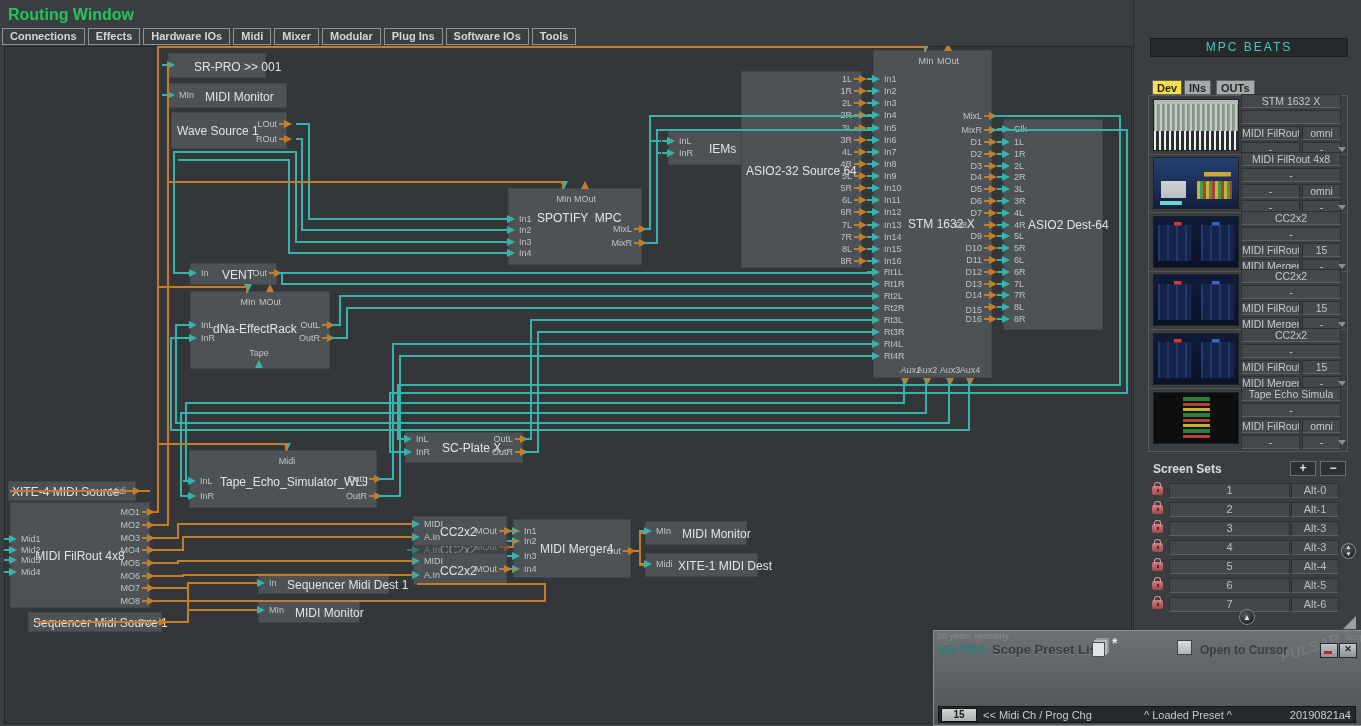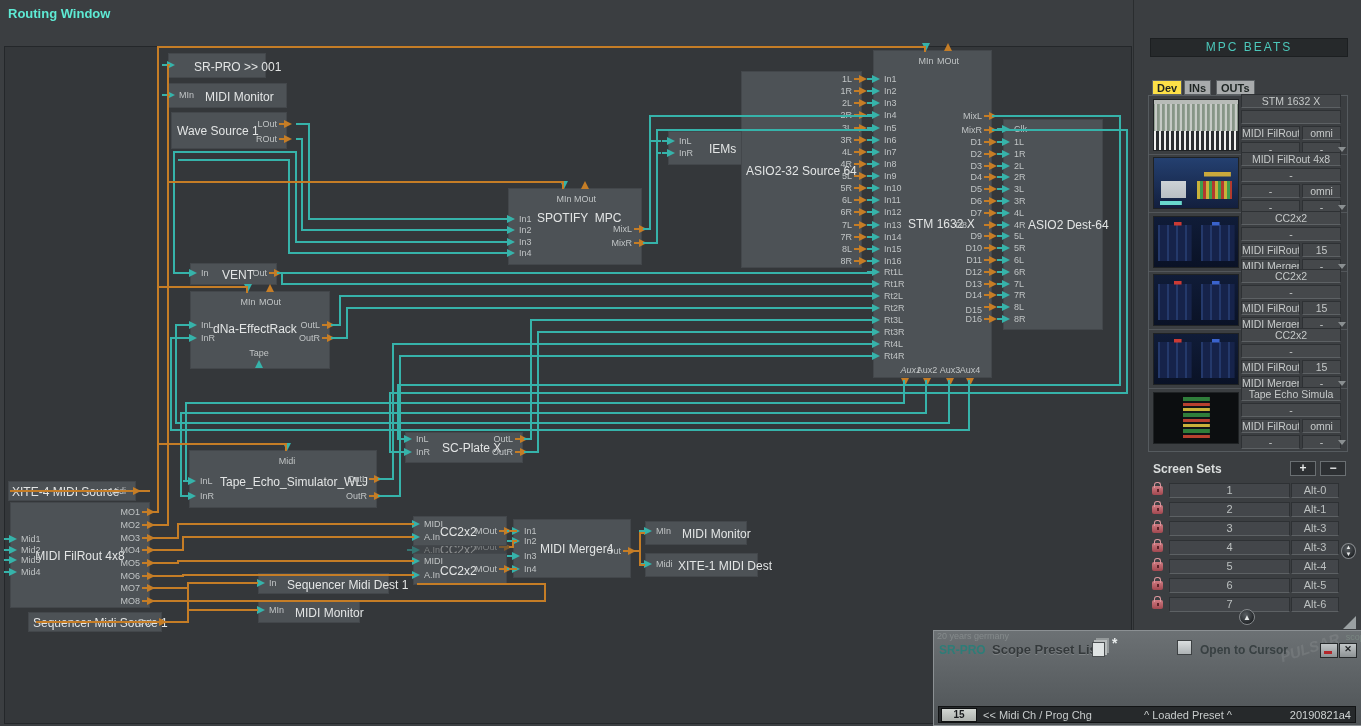--- a/index.html
+++ b/index.html
@@ -1,20 +1,20 @@
 <!DOCTYPE html>
 <html><head>
 <meta charset="utf-8">
 <style>
   html,body{margin:0;padding:0;background:#3b3e41;overflow:hidden;
     font-family:"Liberation Sans",sans-serif;-webkit-font-smoothing:antialiased;}
   #app{position:relative;width:1361px;height:726px;background:#3b3e41;}
   
   #titlebar{position:absolute;left:0;top:0;width:100%;height:26px;z-index:40;}
-  #window-title{position:absolute;left:8px;top:6px;font-size:13px;font-weight:bold;color:#5eead4;}
+  #window-title{position:absolute;left:8px;top:6px;font-size:16px;font-weight:bold;color:#22c55e;}
   .chromebtn{position:absolute;top:7px;height:17px;line-height:15px;padding:0 8px;
     border:1px solid #8f9697;color:#d4d7d7;font-size:12px;font-weight:bold;background:#3b3e41;box-sizing:border-box;}
   .winctl{position:absolute;top:4px;width:16px;height:13px;border:1px solid #222;
     background:linear-gradient(#c2c6c8,#8d9294);color:#1d1f21;font-size:9px;font-weight:bold;
     text-align:center;line-height:12px;}
   .circlebtn{position:absolute;width:16px;height:16px;border-radius:50%;
     background:radial-gradient(circle at 40% 35%,#595e62,#212427 72%);
     border:1px solid #85898c;color:#e6e8e8;font-size:8px;line-height:16px;text-align:center;box-sizing:border-box;}
   #menubar{position:absolute;left:0;top:26px;width:1133px;height:20px;z-index:40;background:#3b3e41;}
   .menutab{display:inline-block;margin:1px 1px 0 2px;padding:1px 7px 2px;border:1px solid #8f9697;
@@ -134,20 +134,21 @@
         <div class="chromebtn" style="left: 1148px; min-width: 30px; text-align: center;">File</div>
         <div class="chromebtn" style="left: 1180px; min-width: 30px; text-align: center;">View</div>
         <div class="chromebtn" style="left: 1216px; min-width: 22px; text-align: center;">?</div>
       </div>
     <div class="circlebtn" style="left:1250px;top:8px;">▲</div>
     <div class="winctl" style="left:1303px;">=</div>
     <div class="winctl" style="left:1321px;">■</div>
     <div class="winctl" style="left:1339px;">✕</div>
   </div>
 
+  <div id="menubar"><div class="menutab">Connections</div><div class="menutab">Effects</div><div class="menutab">Hardware IOs</div><div class="menutab">Midi</div><div class="menutab">Mixer</div><div class="menutab">Modular</div><div class="menutab">Plug Ins</div><div class="menutab">Software IOs</div><div class="menutab">Tools</div></div>
 
   <svg id="wires" width="1361" height="726">
       <polyline points="296,124 309,124 309,219 508,219" fill="none" stroke="#36b3aa" stroke-width="2"></polyline>
       <polyline points="296,139 302,139 302,230 508,230" fill="none" stroke="#36b3aa" stroke-width="2"></polyline>
       <polyline points="190,273 174,273 174,152 296,152 296,242 508,242" fill="none" stroke="#36b3aa" stroke-width="2"></polyline>
       <polyline points="178,160 289,160 289,253 508,253" fill="none" stroke="#36b3aa" stroke-width="2"></polyline>
       <polyline points="904,380 904,403 186,403 186,481 190,481" fill="none" stroke="#36b3aa" stroke-width="2"></polyline>
       <polyline points="926,380 926,413 181,413 181,496 190,496" fill="none" stroke="#36b3aa" stroke-width="2"></polyline>
       <polyline points="949,380 949,423 176,423 176,325 190,325" fill="none" stroke="#36b3aa" stroke-width="2"></polyline>
       <polyline points="969,380 969,430 171,430 171,338 190,338" fill="none" stroke="#36b3aa" stroke-width="2"></polyline>

